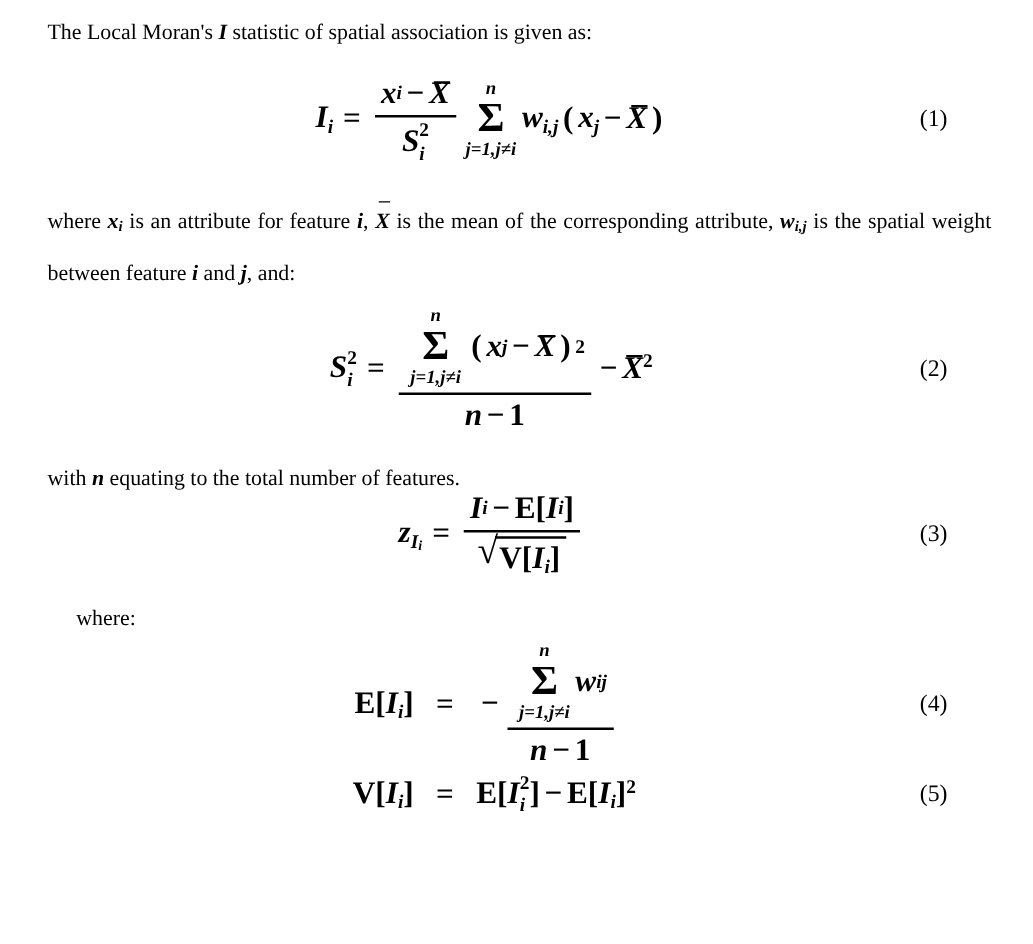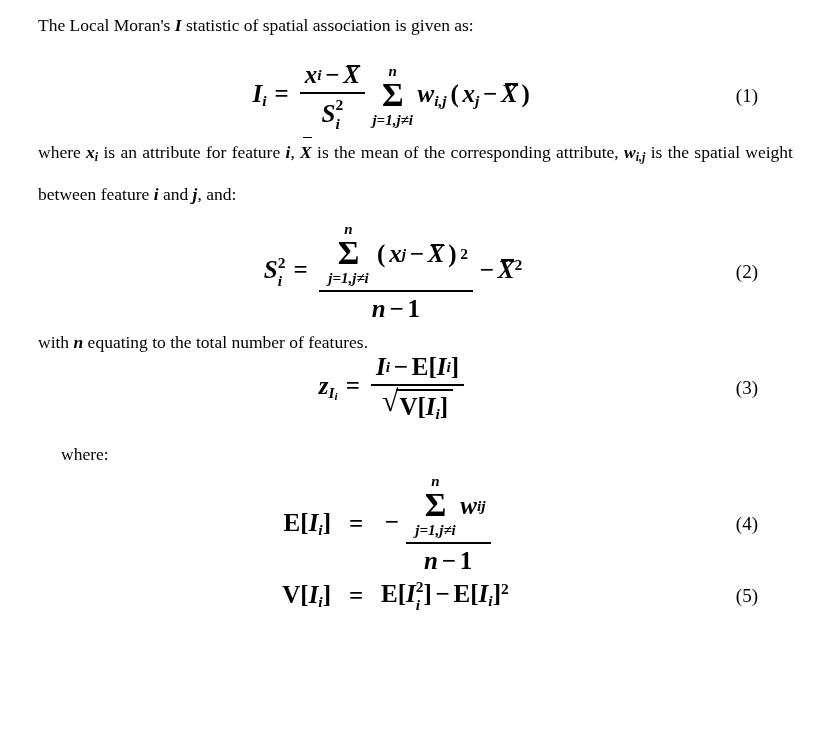--- a/index.html
+++ b/index.html
@@ -12,22 +12,22 @@
     font-family: "Liberation Serif", "DejaVu Serif", serif;
     overflow: hidden;
   }
   
   .para {
     margin: 0 36px 0 38px;
     font-size: 17.5px;
     line-height: 22px;
   }
   .p1 { padding-top: 14px; }
-  .p2 { line-height: 37px; text-align: justify; width: 755px; margin-right: 0; }
-  .p3 { margin-top: 8px; }
+  .p2 { margin-top: 24px; line-height: 37px; text-align: justify; width: 755px; margin-right: 0; }
+  .p3 { margin-top: 24px; }
   .p4 { margin-top: 42px; }
   .p5 { margin-top: 20px; margin-left: 61px; }
   
   .im { font-weight: bold; font-style: italic; }
   .isub { font-size: 68%; vertical-align: -0.25em; }
   .isub .im { font-style: italic; }
   .isub2 { font-size: 72%; vertical-align: -0.18em; }
   
   .ibar { position: relative; display: inline-block; }
   .ibar::after {

